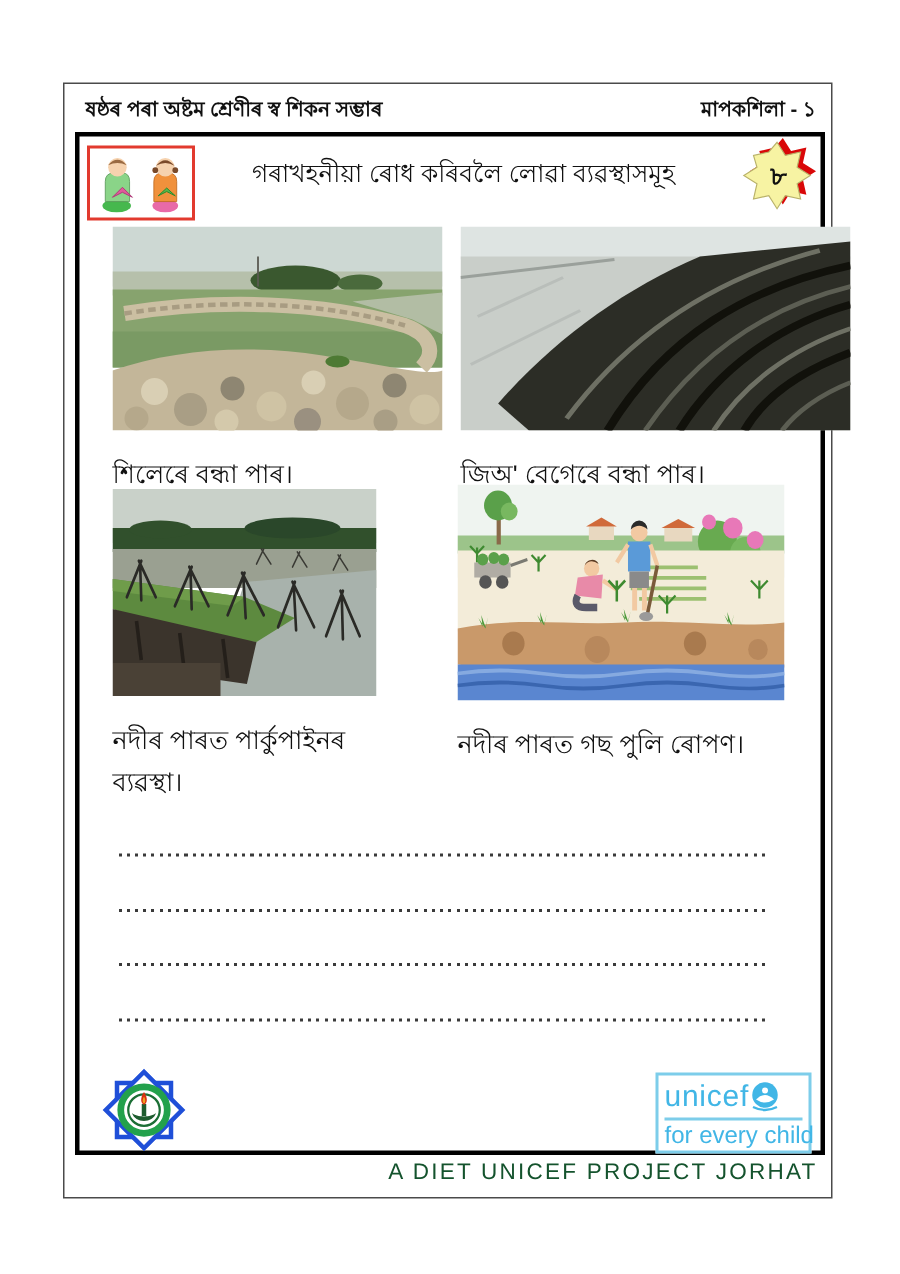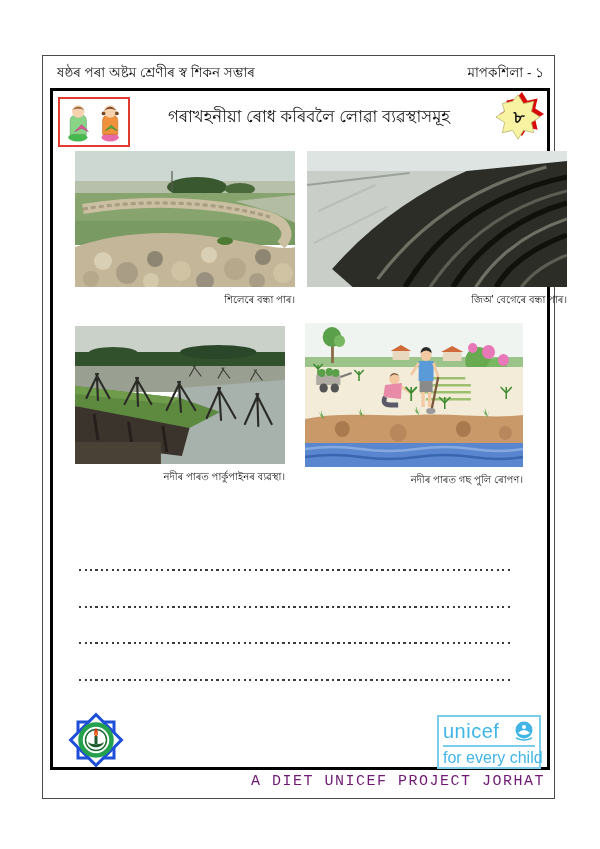--- a/index.html
+++ b/index.html
@@ -1,50 +1,50 @@
 <!DOCTYPE html>
 <html><head>
 <meta charset="utf-8">
 <style>
   html,body{margin:0;padding:0;background:#fff;}
   .page{position:relative;width:600px;height:849px;background:#fff;overflow:hidden;
         font-family:"Liberation Sans","DejaVu Sans",sans-serif;color:#111;}
   
   .outer{position:absolute;left:42px;top:55px;width:513px;height:744px;border:1px solid #4a4a4a;box-sizing:border-box;}
   .header{position:absolute;left:57px;right:56px;top:62px;display:flex;justify-content:space-between;
-          font-size:13.5px;font-weight:normal;color:#101010;align-items:flex-end;}
+          font-size:13.5px;font-weight:bold;color:#101010;align-items:flex-end;}
   
   .inner{position:absolute;left:50px;top:88px;width:494px;height:676px;border:3px solid #000;background:#fff;}
   
   .icon-box{position:absolute;left:5px;top:6px;width:68px;height:46px;border:2px solid #e23a2e;background:#fff;
             display:flex;align-items:center;justify-content:center;}
   .title{position:absolute;left:82px;right:64px;top:16px;text-align:center;font-size:16.5px;font-weight:normal;line-height:1.2;}
   .badge{position:absolute;right:2px;top:0px;width:52px;height:52px;}
   .badge .num{position:absolute;left:0;top:0;width:100%;height:104%;display:flex;align-items:center;justify-content:center;
               font-size:17px;font-weight:bold;color:#101010;}
   
   .figure{position:absolute;}
   .photo{display:block;width:100%;}
-  .caption{margin-top:5px;text-align:right;font-size:10px;color:#101010;}
+  .caption{margin-top:16px;text-align:left;font-size:17px;color:#101010;}
   
   .task{position:absolute;left:7px;right:7px;top:420px;font-size:14px;line-height:1.55;color:#101010;text-align:justify;}
   .task b{font-weight:bold;}
   
   .ansline{position:absolute;left:26px;width:432px;height:2px;
            background-image:repeating-linear-gradient(to right,#3a3a3a 0px,#3a3a3a 2px,transparent 2px,transparent 5.5px);}
   
   .diet-logo{position:absolute;left:12px;top:620px;width:62px;height:58px;}
   .unicef{position:absolute;right:6px;top:624px;width:92px;height:47px;border:2px solid #7dcdea;background:#fff;
           color:#41b6e6;padding:1px 4px 2px 4px;}
-  .unicef .row1{display:flex;align-items:center;justify-content:space-between;height:26px;}
+  .unicef .row1{display:flex;align-items:center;height:26px;}
   .unicef .word{font-size:20px;letter-spacing:0.5px;line-height:1;}
   .unicef .rule{height:2px;background:#7dcdea;margin:1px 0 2px 0;}
   .unicef .tag{font-size:16px;white-space:nowrap;}
-  .credit{position:absolute;right:55px;top:773px;font-family:Liberation Mono, monospace;
-          font-size:15px;letter-spacing:1.5px;color:#701a75;}
+  .credit{position:absolute;right:55px;top:773px;font-family:Liberation Sans, sans-serif;
+          font-size:15px;letter-spacing:1.5px;color:#14532d;}
 </style>
 </head>
 <body>
 
 <div class="page">
 
   <div class="outer"></div>
 
   <div class="header">
     <span>ষষ্ঠৰ পৰা অষ্টম শ্ৰেণীৰ স্ব শিকন সম্ভাৰ</span>
@@ -122,21 +122,21 @@
         <path d="M210,16 C150,34 100,70 62,128" fill="none" stroke="#6e7064" stroke-width="3"></path>
         <path d="M228,40 C178,54 138,86 108,136" fill="none" stroke="#5c5e53" stroke-width="3"></path>
         <path d="M228,68 C192,82 165,106 148,136" fill="none" stroke="#6e7064" stroke-width="3"></path>
         <path d="M228,104 C210,112 196,124 188,136" fill="none" stroke="#5c5e53" stroke-width="3"></path>
         <line x1="10" y1="60" x2="60" y2="34" stroke="#b9beba" stroke-width="2"></line>
         <line x1="6" y1="92" x2="70" y2="56" stroke="#b9beba" stroke-width="2"></line>
       </svg>
       <div class="caption">জিঅ' বেগেৰে বন্ধা পাৰ।</div>
     </div>
 
-    <div class="figure" style="left:22px;top:235px;width:210px;">
+    <div class="figure" style="left:22px;top:235px;width:176px;">
       <svg class="photo" height="138" viewBox="0 0 220 138" preserveAspectRatio="none">
         <rect width="220" height="36" fill="#c9d1c9"></rect>
         <rect y="26" width="220" height="16" fill="#31502c"></rect>
         <ellipse cx="40" cy="27" rx="26" ry="6" fill="#31502c"></ellipse>
           <ellipse cx="150" cy="26" rx="40" ry="7" fill="#2a472a"></ellipse>
         <rect y="40" width="220" height="26" fill="#9aa091"></rect>
         <polygon points="110,62 220,54 220,138 80,138" fill="#a8b2ac"></polygon>
         <polygon points="0,60 110,72 152,86 120,102 60,97 0,80" fill="#5d8a3f"></polygon>
         <polygon points="0,60 110,72 100,78 0,68" fill="#6f9c4a"></polygon>
         <polygon points="0,80 120,102 112,130 60,124 0,116" fill="#3b342c"></polygon>

